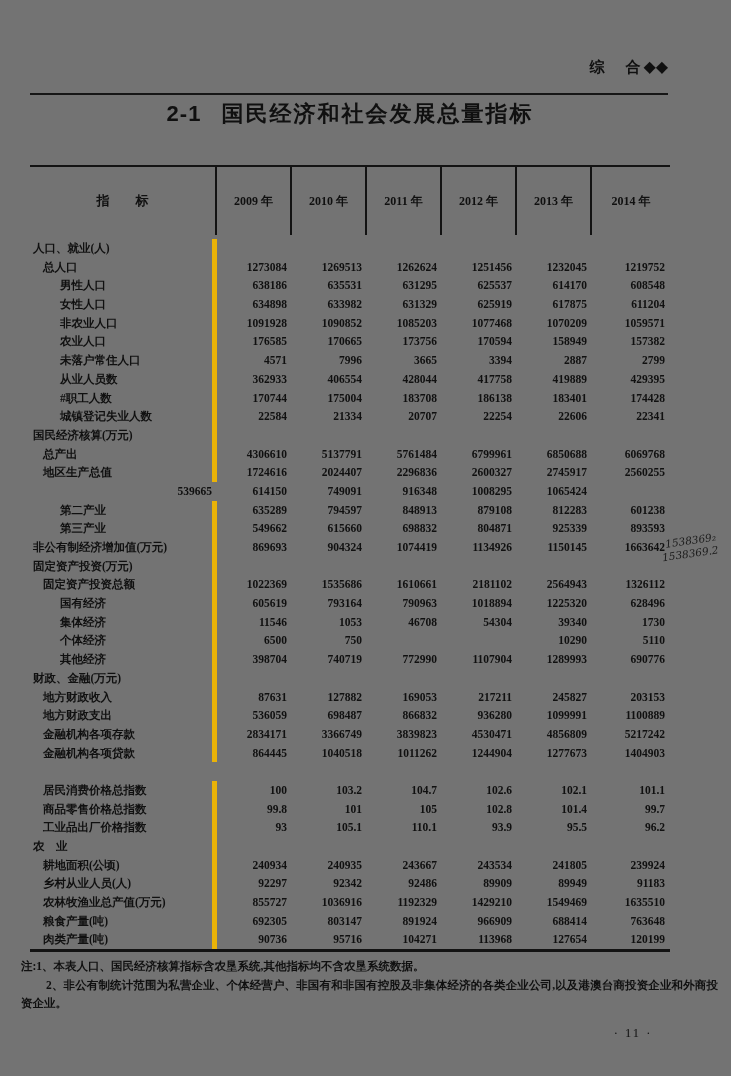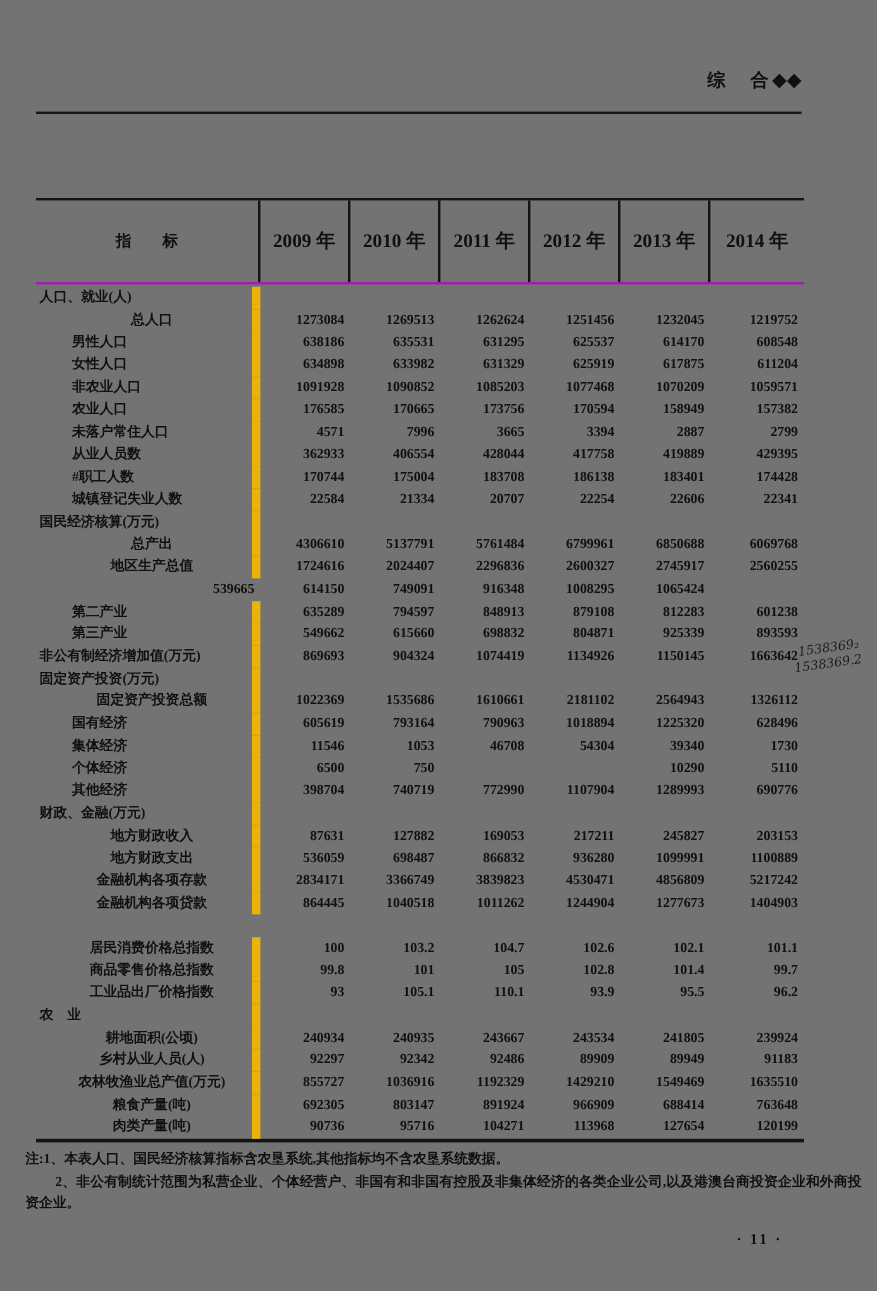--- a/index.html
+++ b/index.html
@@ -28,36 +28,36 @@
   .title .title-text { margin-left:20px; letter-spacing:2px; }
   
   .table {
     position:absolute; left:30px; top:165px; width:640px;
     border-top:2px solid #131313; border-bottom:3px solid #131313;
   }
   .thead, .trow {
     display:grid;
     grid-template-columns:187px 75px 75px 75px 75px 75px 78px;
   }
-  .thead { height:68px; border-bottom:2px solid #a21caf; }
+  .thead { height:68px; border-bottom:2px solid #737373; }
   .th {
     display:flex; align-items:center; justify-content:center;
-    font-weight:700; font-size:16px; border-right:2px solid #131313;
+    font-weight:700; font-size:12px; border-right:2px solid #131313;
     white-space:nowrap;
   }
   .th:last-child { border-right:none;text-align:right; }
   .th.indicator { font-size:13px; }
   .tbody { padding-top:2px; }
   .trow { height:18.7px; }
   .cell {
     font-size:11.5px; font-weight:700; line-height:18.7px;
     white-space:nowrap; overflow:visible;
   }
-  .cell.label { border-right:7px solid #eab308; padding-left:3px; }
-  .label.ind1 { padding-left:13px;text-align:center; }
+  .cell.label { border-right:5px solid #eab308; padding-left:3px; }
+  .label.ind1 { padding-left:13px; }
   .label.ind2 { padding-left:30px; }
   .cell.num { text-align:right; padding-right:5px; font-size:11.5px; }
   
   .annotation {
     position:absolute; left:666px; top:534px;
     font-size:10.5px; font-style:italic; color:#1c1c1c;
     transform:rotate(-8deg); line-height:13px; white-space:nowrap;
     font-family:"DejaVu Serif",serif;
   }
   .annotation span { display:block; }
@@ -66,33 +66,36 @@
   .notes {
     position:absolute; left:21px; top:957px; width:697px;
     font-size:11.5px; font-weight:700; line-height:1.62;
     text-align:justify;
   }
   .notes p { margin:0; }
   .notes .note2 { text-indent:25px; }
   
   .pageno {
     position:absolute; left:583px; top:1026px; width:100px;
-    text-align:center; font-size:12.5px; font-weight:700; letter-spacing:2px;
+    text-align:center; font-size:12.5px; font-weight:400; letter-spacing:2px;
   }
 </style>
 </head>
 <body>
 
 <div class="page">
 
   <div class="corner-header">
     <span>综　合</span><span class="diamonds">◆◆</span>
   </div>
   <div class="header-rule"></div>
 
+  <h1 class="title">
+    <span class="title-number">2-1</span><span class="title-text">国民经济和社会发展总量指标</span>
+  </h1>
 
   <div class="table">
     <div class="thead">
       <div class="th indicator">指　　标</div>
       <div class="th">2009 年</div>
       <div class="th">2010 年</div>
       <div class="th">2011 年</div>
       <div class="th">2012 年</div>
       <div class="th">2013 年</div>
       <div class="th">2014 年</div>

